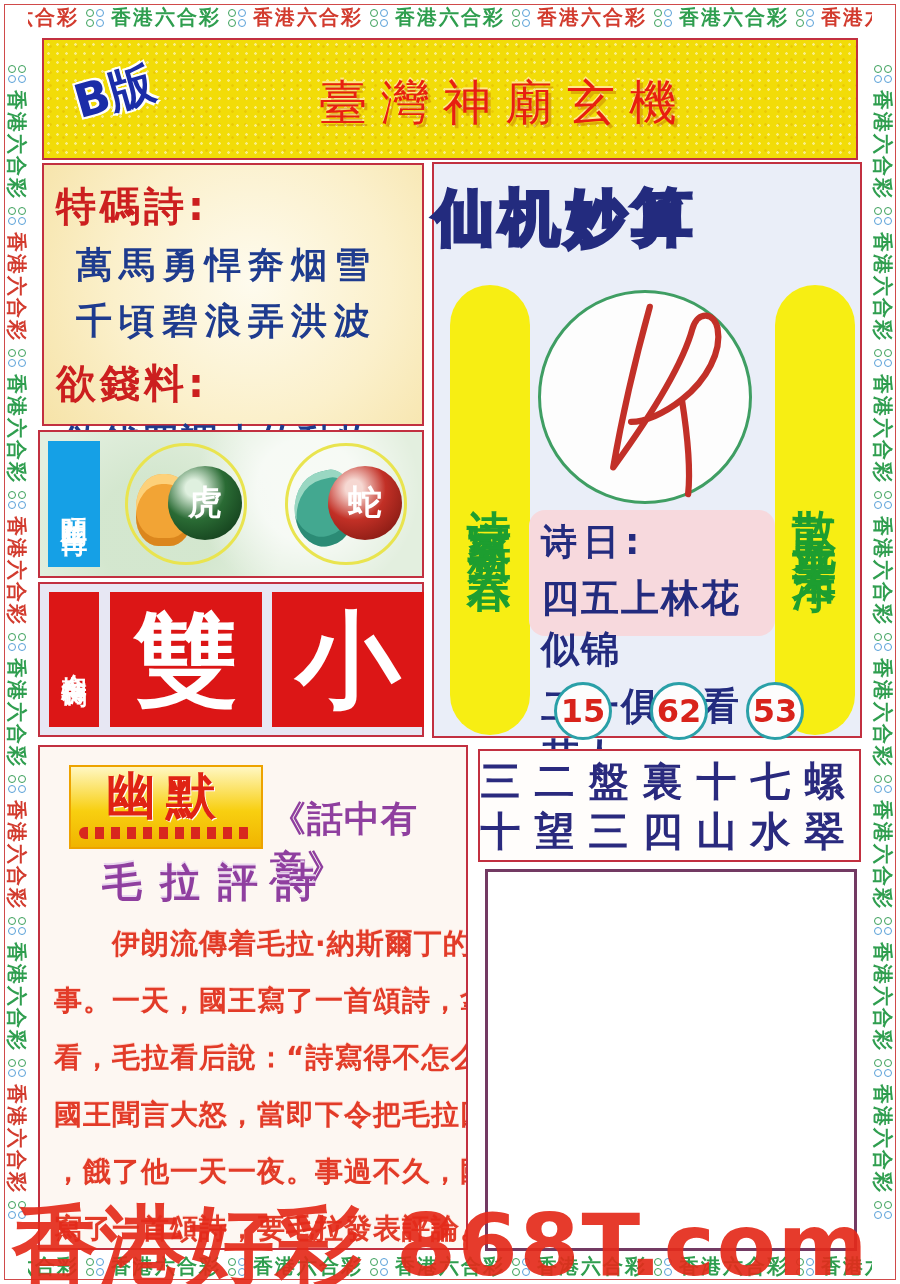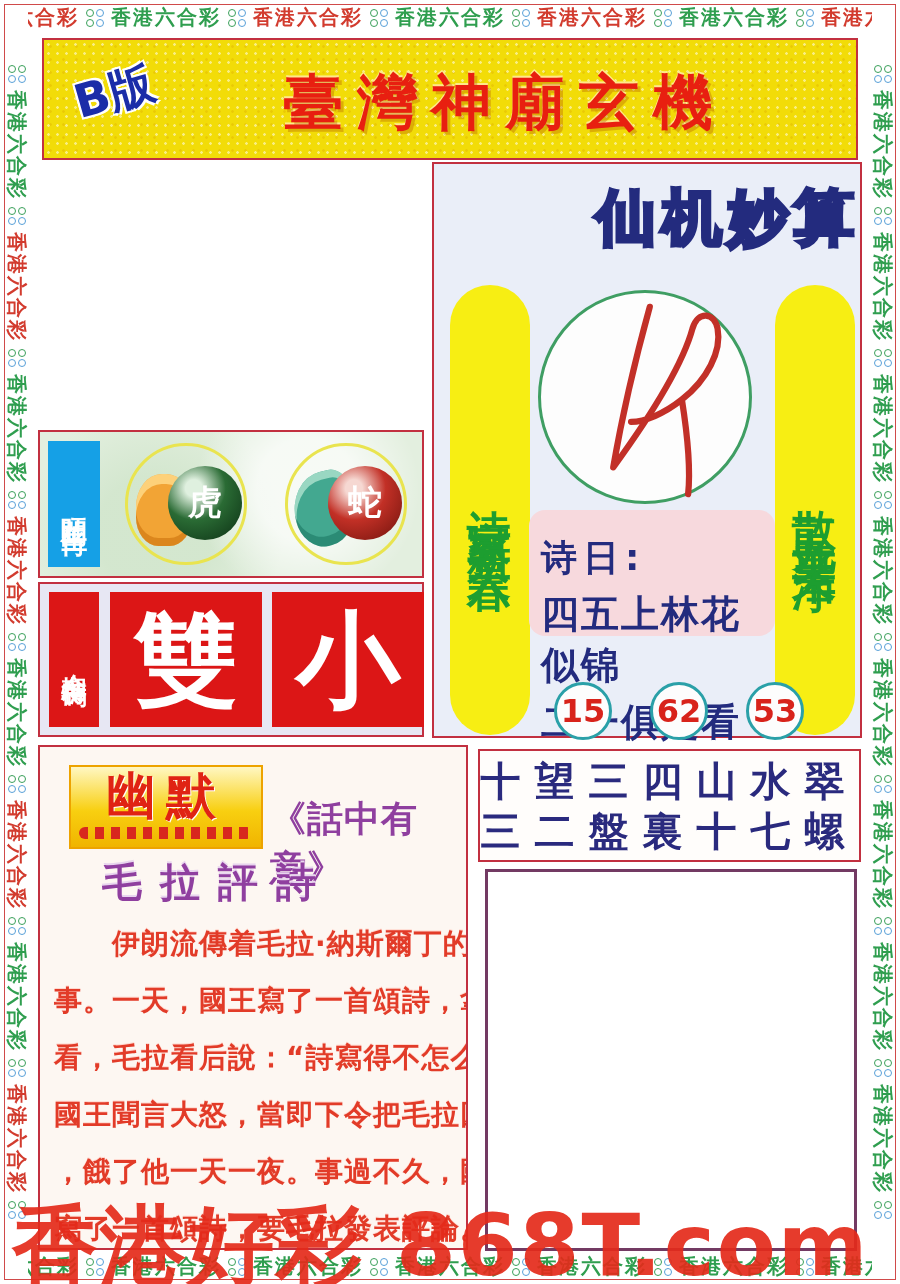--- a/index.html
+++ b/index.html
@@ -27,21 +27,21 @@
   
   .banner{position:absolute;left:10px;top:6px;width:812px;height:118px;background:#f2dc08;
           border:2px solid #c23040;
           background-image:radial-gradient(rgba(255,255,255,.5) 1px,transparent 1.6px),
                            radial-gradient(rgba(220,170,0,.35) 1px,transparent 1.6px);
           background-size:9px 9px,13px 13px;}
   .edition{position:absolute;left:30px;top:22px;transform:rotate(-16deg);
            font-size:46px;font-weight:900;color:#1b2da8;
            text-shadow:2px 2px 0 #fff,-2px -2px 0 #fff,2px -2px 0 #fff,-2px 2px 0 #fff;}
   .banner-title{position:absolute;left:120px;right:10px;top:8px;bottom:0;display:flex;
-           align-items:center;justify-content:center;font-size:60px;font-weight:700;
+           align-items:center;justify-content:center;font-size:48px;font-weight:400;
            color:#e81f10;letter-spacing:14px;
            text-shadow:3px 3px 0 rgba(180,90,0,.35), 0 -2px 0 #ffe98a;}
 
   .panel{position:absolute;border:2px solid #c23040;box-sizing:border-box;}
 
   
   .poem-panel{left:10px;top:131px;width:382px;height:263px;
       background:radial-gradient(circle at 55% 45%,#fefbee 0%,#fbf0cb 55%,#f6e3a8 100%);
       padding:14px 12px;box-sizing:border-box;}
   .red-head{color:#cc1f1f;font-size:40px;font-weight:900;letter-spacing:4px;}
@@ -76,35 +76,35 @@
   .code-panel{left:6px;top:550px;width:386px;height:155px;background:#e7e7f3;}
   .code-label{position:absolute;left:9px;top:8px;width:50px;height:135px;background:#dc1616;
       color:#fff;font-size:25px;font-weight:900;display:flex;align-items:center;justify-content:center;
       writing-mode:vertical-rl;text-orientation:upright;letter-spacing:3px;}
   .code-box{position:absolute;top:8px;width:152px;height:135px;background:#dc1616;color:#fff;
       display:flex;align-items:center;justify-content:center;font-size:104px;font-weight:900;line-height:1;}
   .code-box1{left:70px;} .code-box2{left:232px;}
 
   
   .oracle-panel{left:400px;top:130px;width:430px;height:576px;background:#eaeef8;}
-  .oracle-title{position:absolute;left:0;right:0;top:14px;text-align:right;
+  .oracle-title{position:absolute;left:0;right:0;top:14px;text-align:left;
       font-size:60px;font-weight:900;letter-spacing:6px;color:#fff;
       -webkit-text-stroke:4px #232b7e;text-stroke:4px #232b7e;
       text-shadow:0 0 2px #232b7e;}
   .pill{position:absolute;top:121px;width:80px;height:450px;background:#f7ee13;border-radius:40px;
       display:flex;align-items:center;justify-content:center;
       writing-mode:vertical-rl;text-orientation:upright;
       color:#1d9e30;font-size:44px;font-weight:900;letter-spacing:10px;
       font-family:"DejaVu Serif",serif;}
   .pill-left{left:16px;} .pill-right{left:341px;}
   .oracle-circle{position:absolute;left:104px;top:126px;width:214px;height:214px;border-radius:50%;
       border:3px solid #3f9e63;background:#fdfdfd;box-sizing:border-box;}
   .oracle-circle svg{position:absolute;left:12px;top:-4px;}
   .pink-box{position:absolute;left:95px;top:346px;width:246px;height:126px;background:#f7d9dd;
-      border-radius:16px;padding:24px 12px;box-sizing:border-box;}
+      border-radius:16px;padding:8px 12px;box-sizing:border-box;}
   .shiri{color:#232b7e;font-size:36px;font-weight:900;letter-spacing:6px;}
   .pink-line{color:#232b7e;font-size:38px;font-weight:900;letter-spacing:2px;margin-top:6px;}
   .provide{position:absolute;left:104px;top:482px;color:#232b7e;font-size:36px;font-weight:900;letter-spacing:8px;}
   .numrow{position:absolute;left:120px;top:518px;display:flex;gap:38px;}
   .numball{width:52px;height:52px;border-radius:50%;border:3px solid #2aa0a8;background:#fdfdfd;
       display:flex;align-items:center;justify-content:center;color:#d8231b;font-size:32px;font-weight:900;}
 
   
   .humor-panel{left:6px;top:713px;width:430px;height:505px;background:#fdf7f2;overflow:hidden;}
   .gold-badge{position:absolute;left:29px;top:18px;width:194px;height:84px;
@@ -484,20 +484,27 @@
       </span>
     </div>
 
   <div class="content">
 
     <div class="banner">
       <div class="edition">B版</div>
       <div class="banner-title">臺灣神廟玄機</div>
     </div>
 
+    <div class="panel poem-panel">
+      <div class="red-head">特碼詩:</div>
+      <div class="navy-line">萬馬勇悍奔烟雪</div>
+      <div class="navy-line">千頃碧浪弄洪波</div>
+      <div class="red-head second">欲錢料:</div>
+      <div class="navy-line money">欲錢買調皮的動物</div>
+    </div>
 
     <div class="panel zodiac-panel">
       <div class="zlabel">旺門生肖</div>
       <div class="zo-circle zo-c1">
         <div class="blob tiger-blob"></div>
         <div class="ball tiger-ball">
           <span>虎</span>
         </div>
       </div>
       <div class="zo-circle zo-c2">
@@ -549,21 +556,21 @@
         <div class="ln">事。一天，國王寫了一首頌詩，拿給毛拉</div>
         <div class="ln">看，毛拉看后說：“詩寫得不怎么樣。”</div>
         <div class="ln">國王聞言大怒，當即下令把毛拉囚禁起來</div>
         <div class="ln">，餓了他一天一夜。事過不久，國王又</div>
         <div class="ln">寫了一首頌詩，要毛拉發表評論。毛拉什</div>
 
       </div>
     </div>
 
     <div class="panel calli-panel">
+      <div class="calli-row">三二盤裏十七螺</div>
       <div class="calli-row">十望三四山水翠</div>
-      <div class="calli-row">三二盤裏十七螺</div>
     </div>
     <div class="blank-box"></div>
 
   </div>
 
   <div class="watermark">香港好彩 868T.com</div>
 </div>
 
 </body></html>

